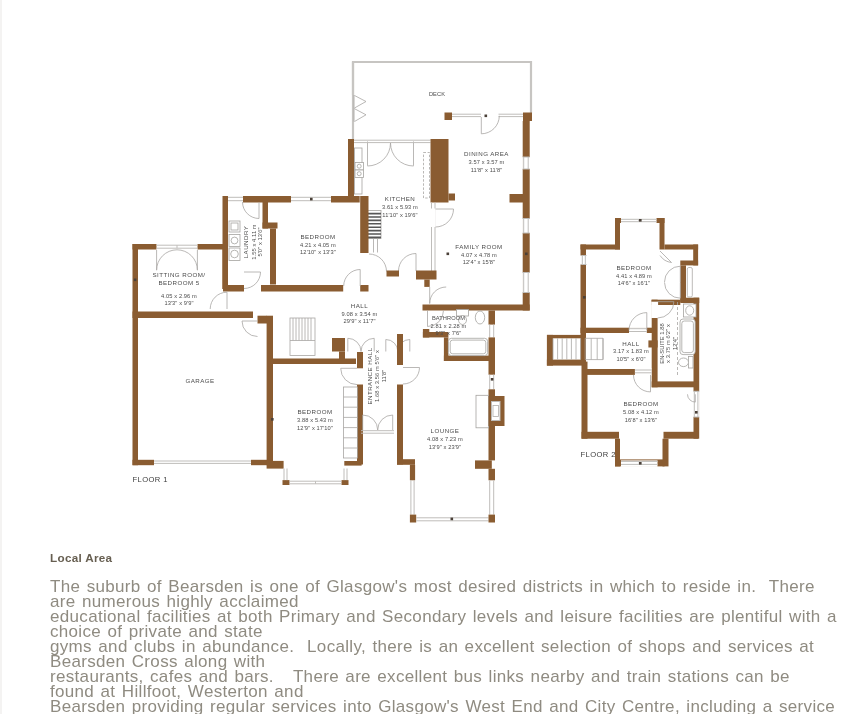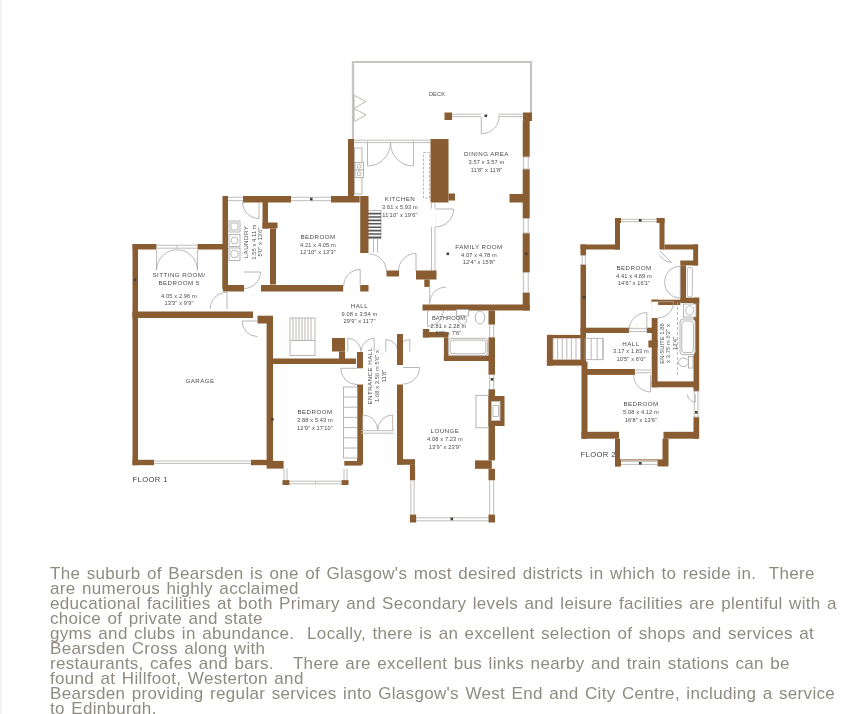--- a/index.html
+++ b/index.html
@@ -525,20 +525,21 @@
 <rect x="637" y="219" width="2.6" height="2.6"></rect>
 <rect x="637" y="462" width="2.6" height="2.6"></rect>
 <rect x="482.5" y="114.5" width="2.6" height="2.6"></rect>
 <rect x="308" y="197.8" width="2.6" height="2.6"></rect>
 </g>
 </g>
 </svg>
 
 <div id="localarea">
 
+<h3>Local Area</h3>
 
 <p id="p1" style="margin-top:14.5px">The suburb of Bearsden is one of Glasgow's most desired districts in which to reside in.&nbsp; There are numerous highly acclaimed<br>
 educational facilities at both Primary and Secondary levels and leisure facilities are plentiful with a choice of private and state<br>
 gyms and clubs in abundance.&nbsp; Locally, there is an excellent selection of shops and services at Bearsden Cross along with<br>
 restaurants, cafes and bars.&nbsp;&nbsp; There are excellent bus links nearby and train stations can be found at Hillfoot, Westerton and<br>
 Bearsden providing regular services into Glasgow's West End and City Centre, including a service to Edinburgh.</p>
 
 </div>
 </div>
 

